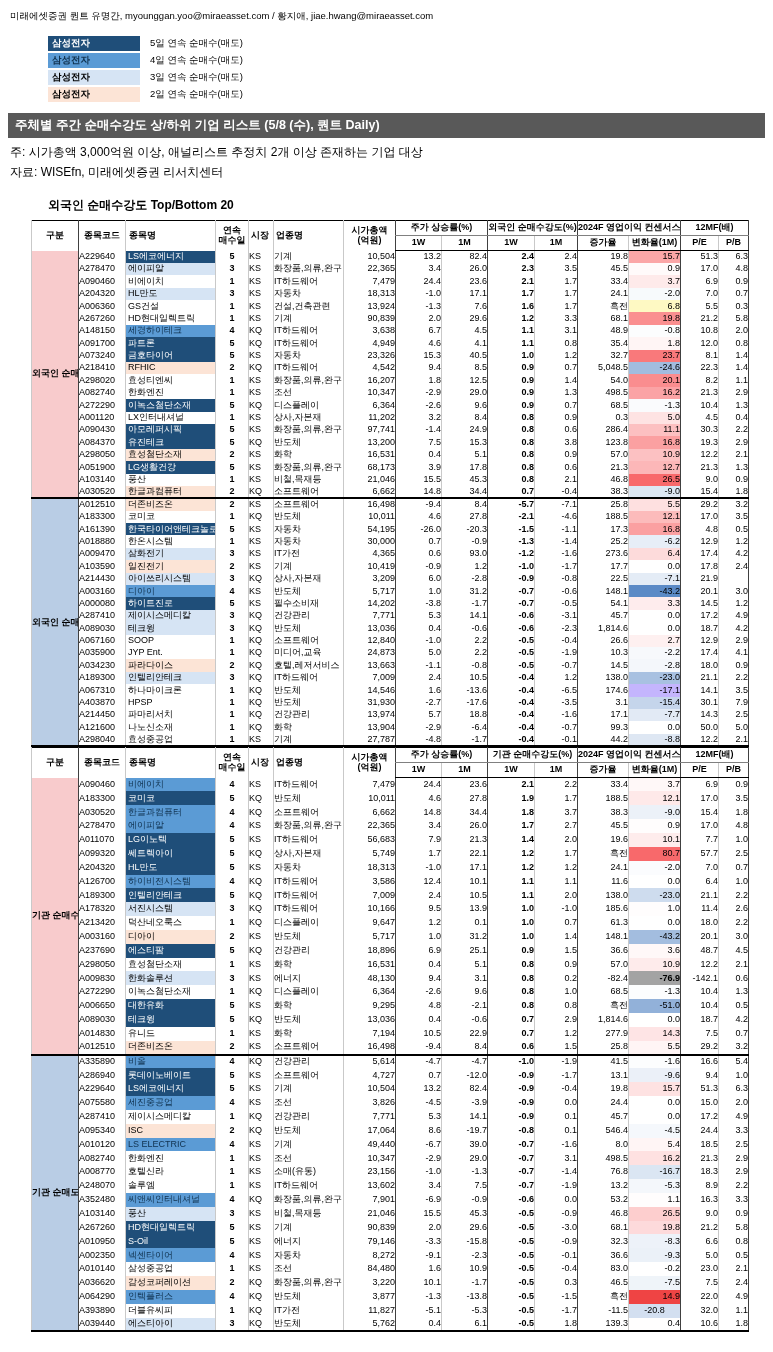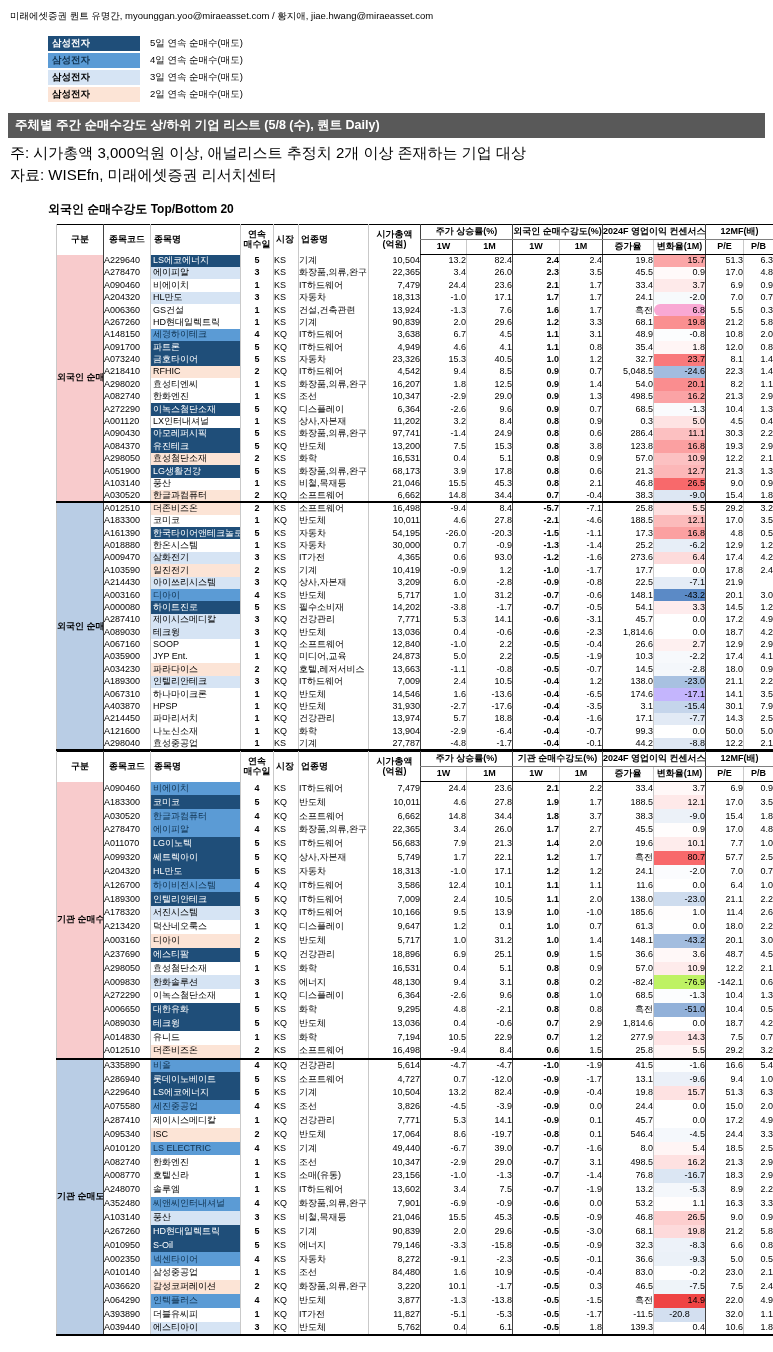--- a/index.html
+++ b/index.html
@@ -9,23 +9,23 @@
   .legend{margin-left:40px;}
   .legend-row{display:flex;align-items:center;height:17px;}
   .legend-chip{width:92px;height:15px;font-size:9.5px;font-weight:bold;display:flex;align-items:center;padding-left:4px;box-sizing:border-box;}
   .legend-text{font-size:9.5px;margin-left:10px;}
   .s5{background:#1F4E79;color:#ffffff;}
   .s4{background:#5B9BD5;color:#10324F;}
   .s3{background:#D6E4F4;color:#000;}
   .s2{background:#FCE4D6;color:#000;}
   .s1{background:#ffffff;color:#000;}
   .title-bar{background:#595959;color:#fff;font-weight:bold;font-size:12.5px;padding:4px 7px;margin:10px 0 6px 0;}
-  .note{font-size:15px;margin:2px 0 3px 2px;}
+  .note{font-size:12px;margin:2px 0 3px 2px;}
   .section-title{font-size:12px;font-weight:bold;margin:16px 0 6px 40px;}
-  table.flow{border-collapse:collapse;table-layout:fixed;width:717px;margin-left:48px;
+  table.flow{border-collapse:collapse;table-layout:fixed;width:717px;margin-left:23px;
     border-left:1px solid #404040;border-right:1px solid #404040;
     border-top:1px solid #000;border-bottom:2px solid #000;padding-left:40px;}
   table.flow th,table.flow td{border-left:1px solid #C9C9C9;padding:0;font-size:9px;line-height:1.05;
     overflow:hidden;white-space:nowrap;box-sizing:border-box;}
   table.flow th{font-weight:bold;background:#fff;text-align:center;height:15px;vertical-align:middle;}
   table.flow thead tr:last-child th{border-bottom:1.5px solid #000;}
   th.grp-head{border-bottom:1px solid #808080;}
   .gl{border-left:1px solid #404040 !important;}
   .pre{white-space:pre-line !important;}
   td.c-code{text-align:left;padding-left:3px;}
@@ -193,21 +193,21 @@
           <td class="c-name s1"><span class="nm">GS건설</span></td>
           <td class="c-streak">1</td>
           <td class="c-market">KS</td>
           <td class="c-sector">건설,건축관련</td>
           <td class="num">13,924</td>
           <td class="num gl">-1.3</td>
           <td class="num">7.6</td>
           <td class="num bold gl">1.6</td>
           <td class="num">1.7</td>
           <td class="num gl">흑전</td>
-          <td class="num" style="background: #f9a8d4; border-radius: 6px;">6.8</td>
+          <td class="num" style="background: #fef9c3;">6.8</td>
           <td class="num gl">5.5</td>
           <td class="num">0.3</td>
         </tr>
         <tr>
           <td class="c-code gl">A267260</td>
           <td class="c-name s1"><span class="nm">HD현대일렉트릭</span></td>
           <td class="c-streak">1</td>
           <td class="c-market">KS</td>
           <td class="c-sector">기계</td>
           <td class="num">90,839</td>
@@ -1047,21 +1047,21 @@
           <td class="c-name s3"><span class="nm">한화솔루션</span></td>
           <td class="c-streak">3</td>
           <td class="c-market">KS</td>
           <td class="c-sector">에너지</td>
           <td class="num">48,130</td>
           <td class="num gl">9.4</td>
           <td class="num">3.1</td>
           <td class="num bold gl">0.8</td>
           <td class="num">0.2</td>
           <td class="num gl">-82.4</td>
-          <td class="num" style="background: #bef264;">-76.9</td>
+          <td class="num" style="background: #a3a3a3; font-weight: bold;">-76.9</td>
           <td class="num gl">-142.1</td>
           <td class="num">0.6</td>
         </tr>
         <tr>
           <td class="c-code gl">A272290</td>
           <td class="c-name s1"><span class="nm">이녹스첨단소재</span></td>
           <td class="c-streak">1</td>
           <td class="c-market">KQ</td>
           <td class="c-sector">디스플레이</td>
           <td class="num">6,364</td>

